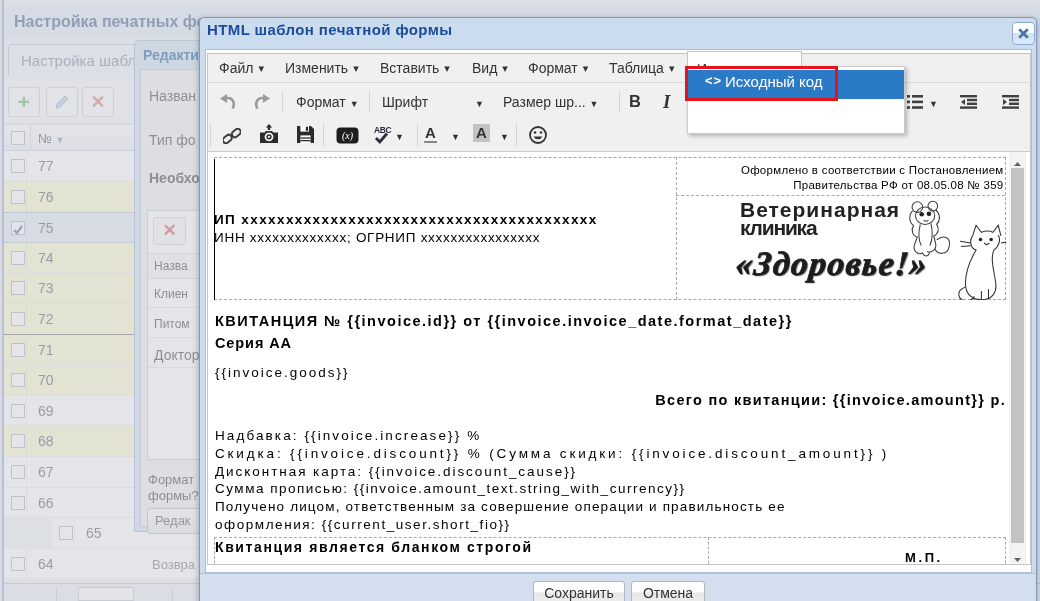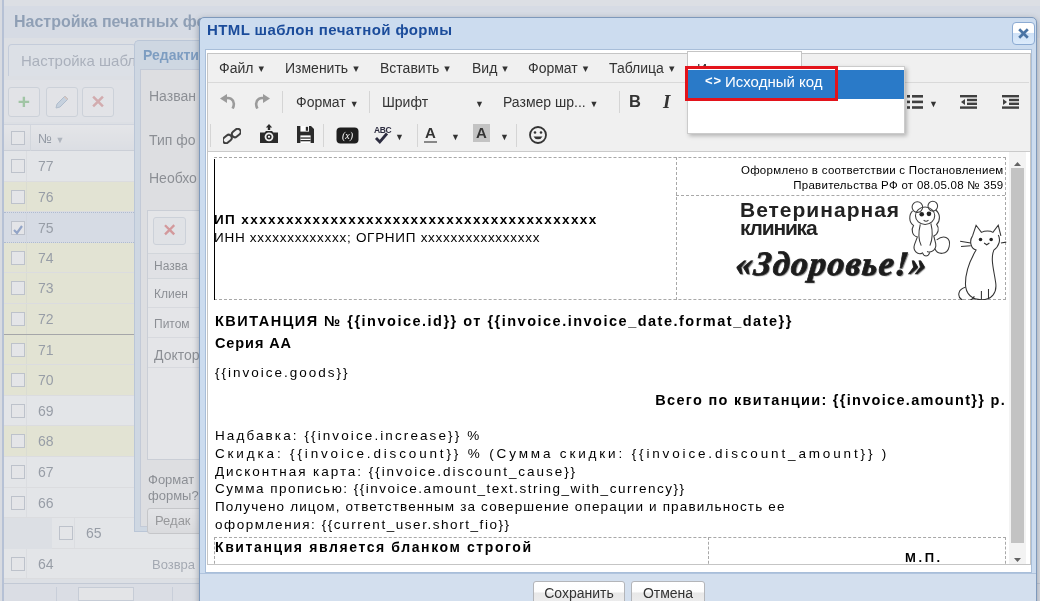--- a/index.html
+++ b/index.html
@@ -121,21 +121,21 @@
     <div class="abs" style="left:52px;top:3px;width:1px;height:14px;background:#c2cddd;"></div>
     <div class="abs" style="left:74px;top:3px;width:56px;height:14px;background:#fdfdfd;border:1px solid #bdc8d8;"></div>
     <div class="abs" style="left:168px;top:3px;width:1px;height:14px;background:#c2cddd;"></div>
   </div>
 
   <div class="abs" style="left:134px;top:40px;width:66px;height:492px;background:#cfdff2;border:1px solid #a3bbda;border-right:none;border-radius:5px 0 0 0;">
     <div class="abs" style="left:8px;top:6px;color:#1c5fa8;font-weight:bold;font-size:14px;white-space:nowrap;">Редактиро</div>
     <div class="abs" style="left:5px;top:28px;width:61px;height:458px;background:#f0f0f0;border:1px solid #b5c4da;border-right:none;">
       <div class="abs" style="left:8px;top:18px;color:#3a3f45;font-size:14px;white-space:nowrap;">Назван</div>
       <div class="abs" style="left:8px;top:62px;color:#3a3f45;font-size:14px;white-space:nowrap;">Тип фо</div>
-      <div class="abs" style="left:8px;top:100px;color:#3a3f45;font-size:14px;white-space:nowrap;">Необхо</div>
+      <div class="abs" style="left:8px;top:100px;color:#3a3f45;font-size:14px;white-space:nowrap;font-weight:bold;">Необхо</div>
       <div class="abs" style="left:6px;top:140px;width:55px;height:250px;background:#fff;border:1px solid #c5cdd8;">
         <div class="abs" style="left:5px;top:6px;width:33px;height:28px;border:1px solid #c9d2de;border-radius:3px;background:#f7f8fa;color:#d95757;font-size:17px;font-weight:bold;text-align:center;line-height:26px;">✕</div>
         <div class="abs" style="left:0;top:42px;width:55px;height:26px;border-top:1px solid #d8dde3;border-bottom:1px solid #d8dde3;background:#f6f7f9;color:#3a3f45;font-size:12px;padding:5px 0 0 6px;white-space:nowrap;">Назва</div>
         <div class="abs" style="left:6px;top:76px;color:#3a3f45;font-size:12px;white-space:nowrap;">Клиен</div>
         <div class="abs" style="left:0;top:96px;width:55px;height:1px;background:#e2e5e9;"></div>
         <div class="abs" style="left:6px;top:106px;color:#3a3f45;font-size:12px;white-space:nowrap;">Питом</div>
         <div class="abs" style="left:0;top:126px;width:55px;height:1px;background:#e2e5e9;"></div>
         <div class="abs" style="left:6px;top:136px;color:#3a3f45;font-size:14px;white-space:nowrap;">Доктор</div>
         <div class="abs" style="left:0;top:156px;width:55px;height:1px;background:#e2e5e9;"></div>
       </div>

